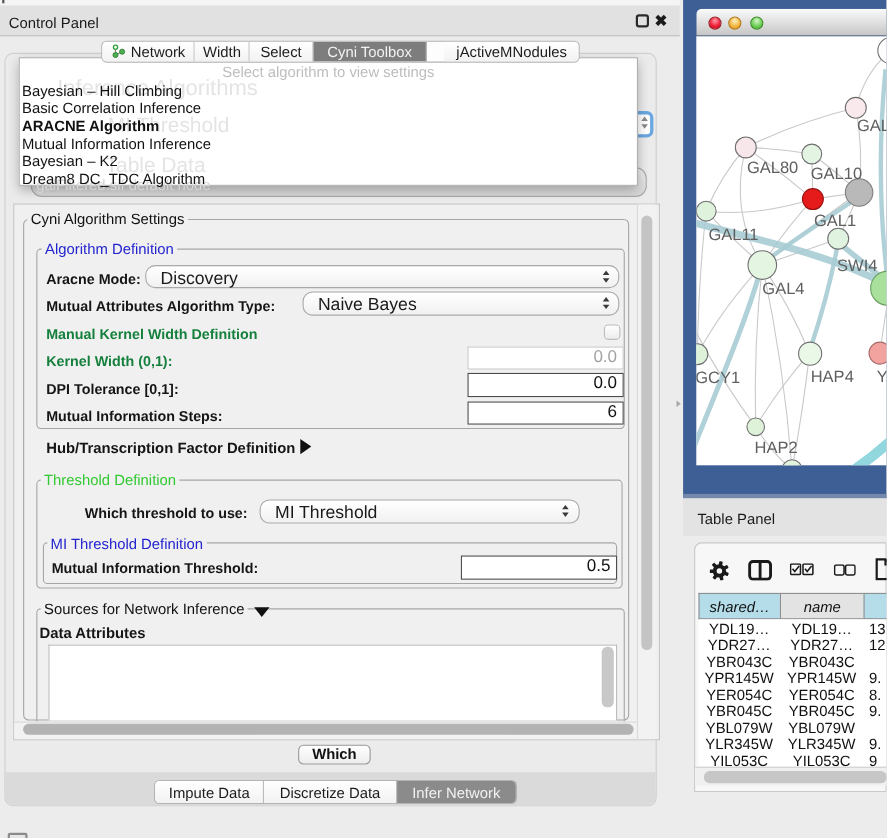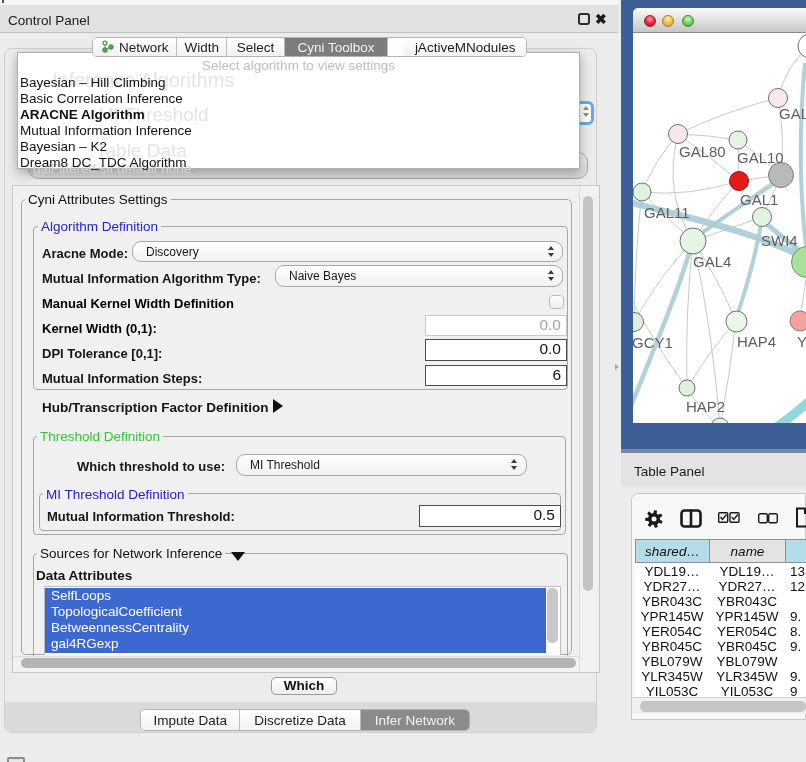--- a/index.html
+++ b/index.html
@@ -26,32 +26,32 @@
 #vthumb { left:583px; top:196px; width:10px; height:395px; background:#c4c4c4; border-radius:5px; }
 #htrack { left:13px; top:656px; width:566px; height:16px; background:#f2f2f2; border-top:1px solid #dadada; }
 #hthumb { left:21px; top:658px; width:555px; height:10px; background:#b3b3b3; border-radius:5px; }
 
 
 .group { border:1px solid #a6a6a6; border-radius:4px; }
 .gtitle { position:absolute; background:#f0f0f0; padding:0 3px; font-size:13.5px; white-space:nowrap; }
 
 
 .combo { background:linear-gradient(#ffffff,#f1f1f1); border:1px solid #a9a9a9; border-radius:9px; }
-.combo .ct { position:absolute; left:13px; top:3px; font-size:12px; color:#1a1a1a; white-space:nowrap; }
+.combo .ct { position:absolute; left:13px; top:3px; font-size:16px; color:#1a1a1a; white-space:nowrap; }
 .arr { position:absolute; width:0; height:0; border-left:3.5px solid transparent; border-right:3.5px solid transparent; }
 .arrup { border-bottom:4.5px solid #3a3a3a; }
 .arrdn { border-top:4.5px solid #3a3a3a; }
 
 
 .field { background:#fff; text-align:right; font-size:15.5px; padding-right:5px; }
 .fdark { border:1.5px solid #4c4c4c; color:#111; }
 .flight { border:1px solid #c8c8c8; color:#a3a3a3; }
 
 .lbl { position:absolute; font-size:13px; font-weight:bold; color:#151515; white-space:nowrap; }
-.lbl.gray { color:#000000; }
+.lbl.gray { color:#15803d; }
 
 
 .seg { position:absolute; display:flex; border:1px solid #b3b3b3; border-radius:5px; background:#fdfdfd; overflow:hidden; }
 .seg .s { height:100%; display:flex; align-items:center; justify-content:center; font-size:13.5px; color:#1c1c1c; border-right:1px solid #bcbcbc; background:linear-gradient(#ffffff,#f2f2f2); }
 .seg .s:last-child { border-right:none; }
 .seg .sel { background:#7d7d7d; color:#f2f2f2; }
 
 
 #dropdown { left:17px; top:52px; width:563px; height:117px; background:#fff; border:1px solid #b0b0b0; box-shadow:0 4px 10px rgba(0,0,0,0.3); z-index:40; }
 #dropdown .prompt { position:absolute; top:5px; width:100%; text-align:center; font-size:13.5px; color:#bdbdbd; }
@@ -90,33 +90,33 @@
 
   <div class="abs" style="left:500px; top:101px; width:94px; height:24px; background:#fff; border:3px solid #6aa7e0; border-radius:6px;"></div>
   <div class="abs" style="left:583px; top:106px; width:0; height:0; border-left:3.5px solid transparent; border-right:3.5px solid transparent; border-bottom:4.5px solid #8a8a8a;"></div>
   <div class="abs" style="left:583px; top:113px; width:0; height:0; border-left:3.5px solid transparent; border-right:3.5px solid transparent; border-top:4.5px solid #8a8a8a;"></div>
   <div class="abs" style="left:28px; top:152px; width:560px; height:27px; background:linear-gradient(#ededed,#d6d6d6); border:1px solid #a9a9a9; border-radius:10px;"></div>
   <div class="abs" style="left:45px; top:160px; font-size:13px; color:#d4d4d4;">galFiltered.sif default node</div>
 
   <div id="innerpanel" class="abs"></div>
 
   <div class="abs group" style="left:21px; top:199px; width:551px; height:456px; border-radius:5px;"></div>
-  <div class="gtitle" style="left:25px; top:192px; color:#111;">Cyni Attributes Settings</div>
+  <div class="gtitle" style="left:25px; top:192px; color:#111;">Cyni Algorithm Settings</div>
 
   <div class="abs group" style="left:33px; top:226px; width:535px; height:164px;"></div>
   <div class="gtitle" style="left:38px; top:219px; color:#2323cf;">Algorithm Definition</div>
 
   <div class="lbl" style="left:42px; top:246px;">Aracne Mode:</div>
   <div class="abs combo" style="left:132px; top:241px; width:431px; height:21px;">
       <div class="ct">Discovery</div>
     </div>
   <div class="abs arr arrup" style="left:548px; top:246px;"></div>
   <div class="abs arr arrdn" style="left:548px; top:253px;"></div>
 
-  <div class="lbl" style="left:42px; top:271px;">Mutual Information Algorithm Type:</div>
+  <div class="lbl" style="left:42px; top:271px;">Mutual Attributes Algorithm Type:</div>
   <div class="abs combo" style="left:275px; top:265px; width:288px; height:22px;">
       <div class="ct">Naive Bayes</div>
     </div>
   <div class="abs arr arrup" style="left:548px; top:270px;"></div>
   <div class="abs arr arrdn" style="left:548px; top:277px;"></div>
 
   <div class="lbl gray" style="left:42px; top:296px;">Manual Kernel Width Definition</div>
   <div class="abs" style="left:549px; top:295px; width:15px; height:14px; background:linear-gradient(#fefefe,#ededed); border:1px solid #bdbdbd; border-radius:4px;"></div>
 
   <div class="lbl gray" style="left:42px; top:321px;">Kernel Width (0,1):</div>
@@ -145,21 +145,20 @@
   <div class="gtitle" style="left:43px; top:487px; color:#2323cf;">MI Threshold Definition</div>
   <div class="lbl" style="left:47px; top:509px;">Mutual Information Threshold:</div>
   <div class="abs field fdark" style="left:419px; top:505px; width:142px; height:22px;">0.5</div>
 
   <div class="abs group" style="left:33px; top:553px; width:535px; height:117px;"></div>
   <div class="gtitle" style="left:37px; top:546px; color:#111;">Sources for Network Inference</div>
   <div class="abs" style="left:231px; top:552px; width:0; height:0; border-left:7px solid transparent; border-right:7px solid transparent; border-top:9px solid #111;"></div>
   <div class="lbl" style="left:36px; top:568px; font-size:13.5px;">Data Attributes</div>
 
   <div class="abs" style="left:44px; top:586px; width:517px; height:69px; background:#fff; border:1px solid #bdbdbd; border-bottom:none;"></div>
-  <div class="abs" style="left:45px; top:588px; width:501px; height:65px; background:#3c68cf; color:#fff; font-size:13.5px; line-height:16px; padding-left:6px;">SelfLoops<br>TopologicalCoefficient<br>BetweennessCentrality<br>gal4RGexp</div>
   <div class="abs" style="left:547px; top:588px; width:11px; height:55px; background:#c8c8c8; border-radius:5px;"></div>
 
   <div id="htrack" class="abs"></div>
   <div id="hthumb" class="abs"></div>
   <div id="vtrack" class="abs"></div>
   <div id="vthumb" class="abs"></div>
 
   <div class="abs" style="left:271px; top:677px; width:66px; height:18px; background:linear-gradient(#ffffff,#ededed); border:1px solid #9b9b9b; border-radius:5px; text-align:center; font-size:13.5px; font-weight:bold; color:#111; line-height:16px;">Which</div>
 
   <div class="seg" style="left:92px; top:37px; width:435px; height:20px; z-index:50;">

